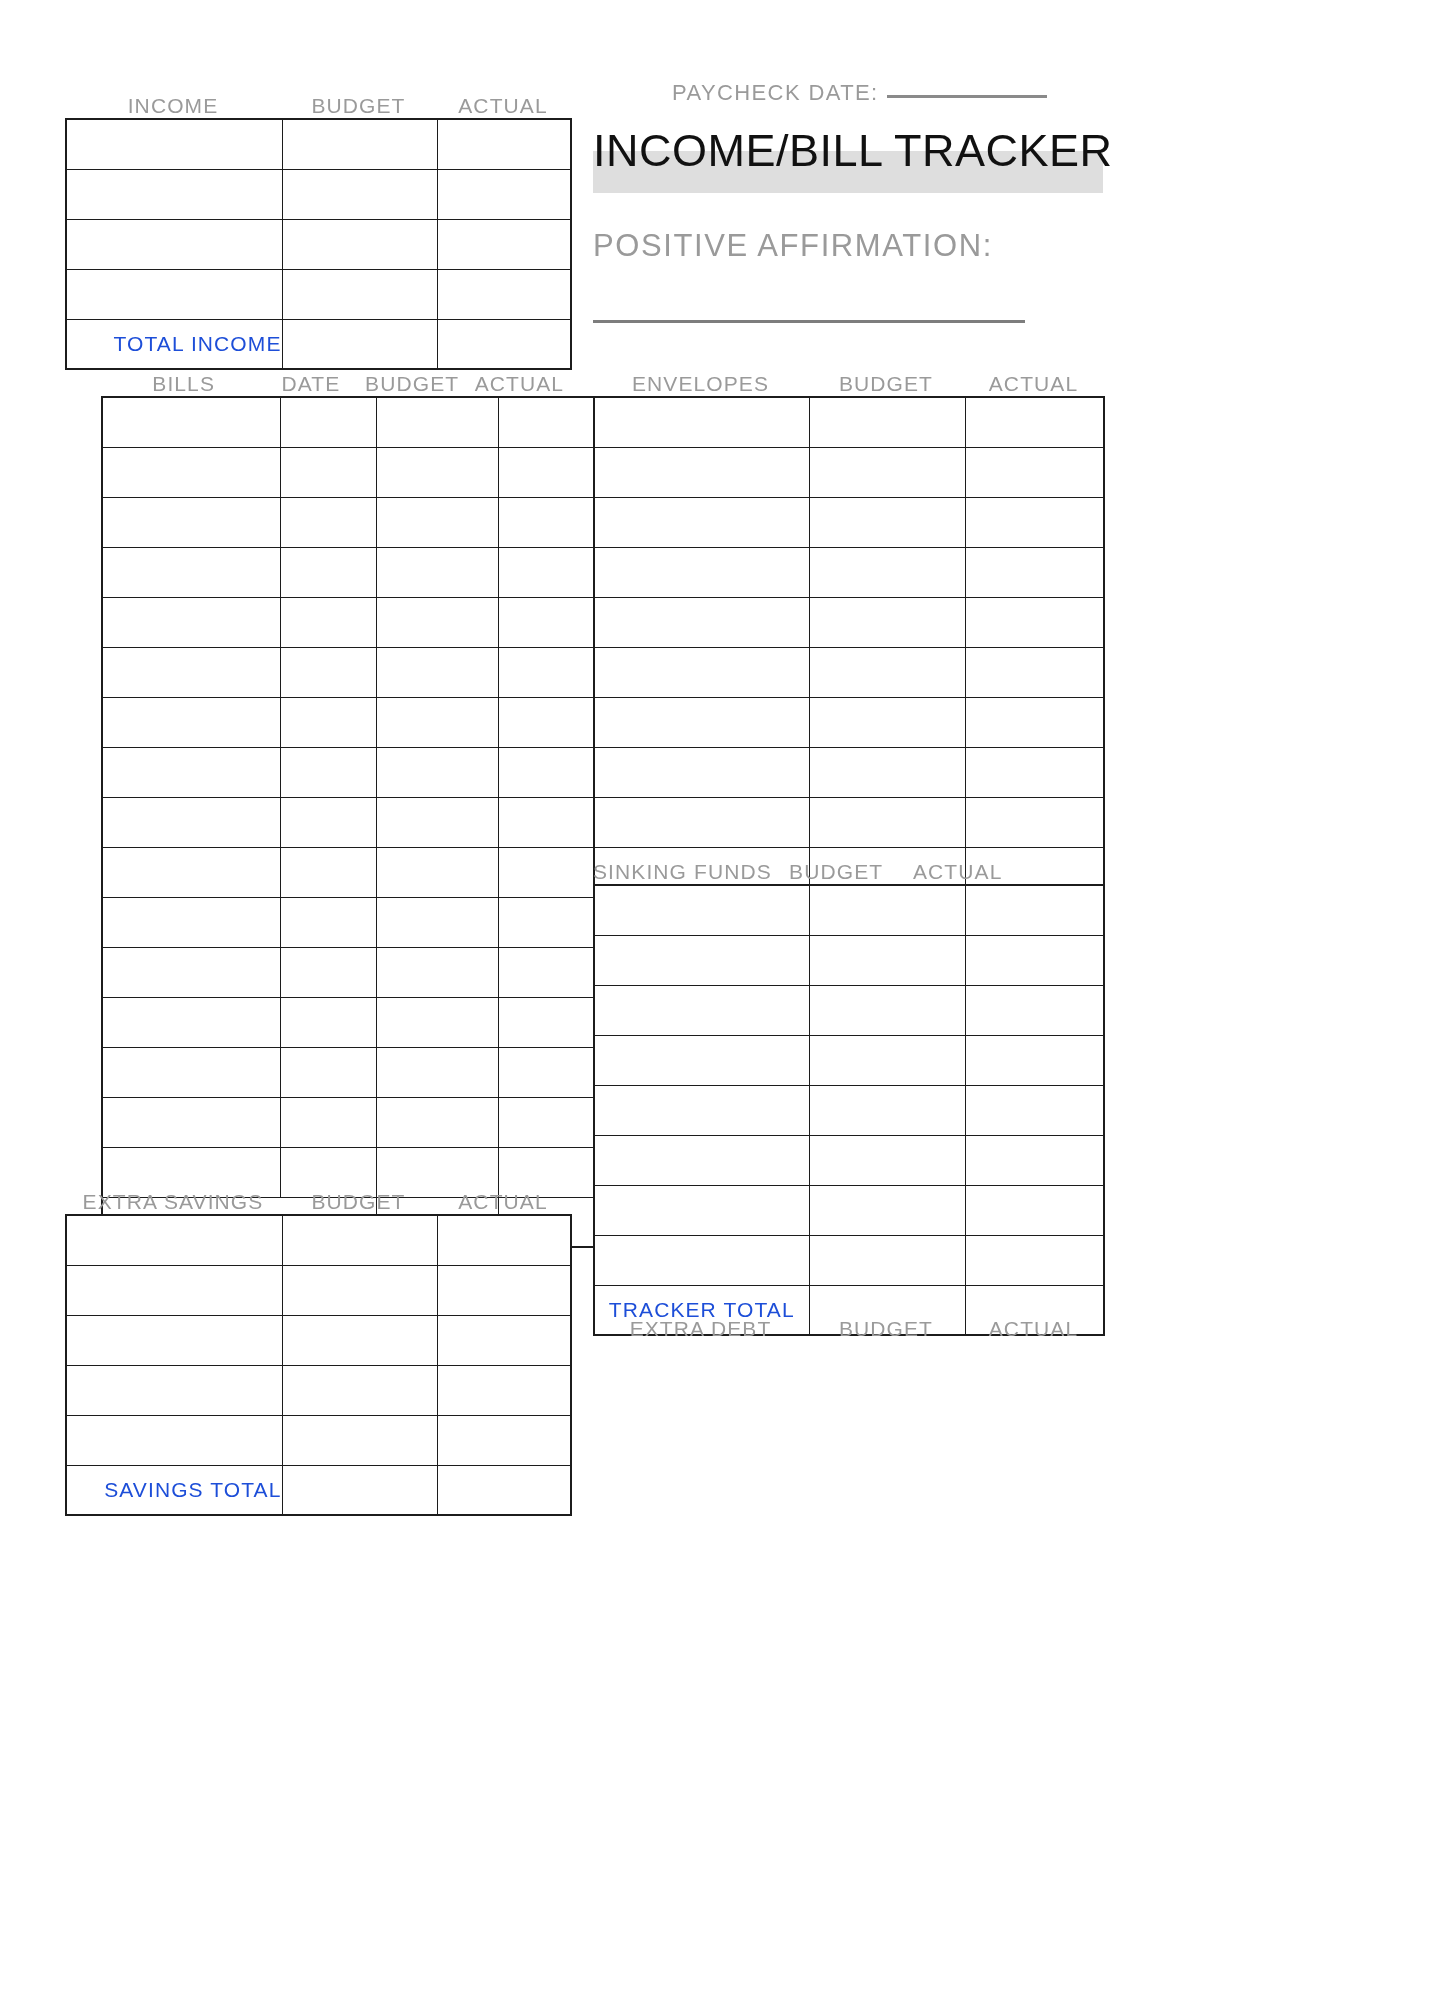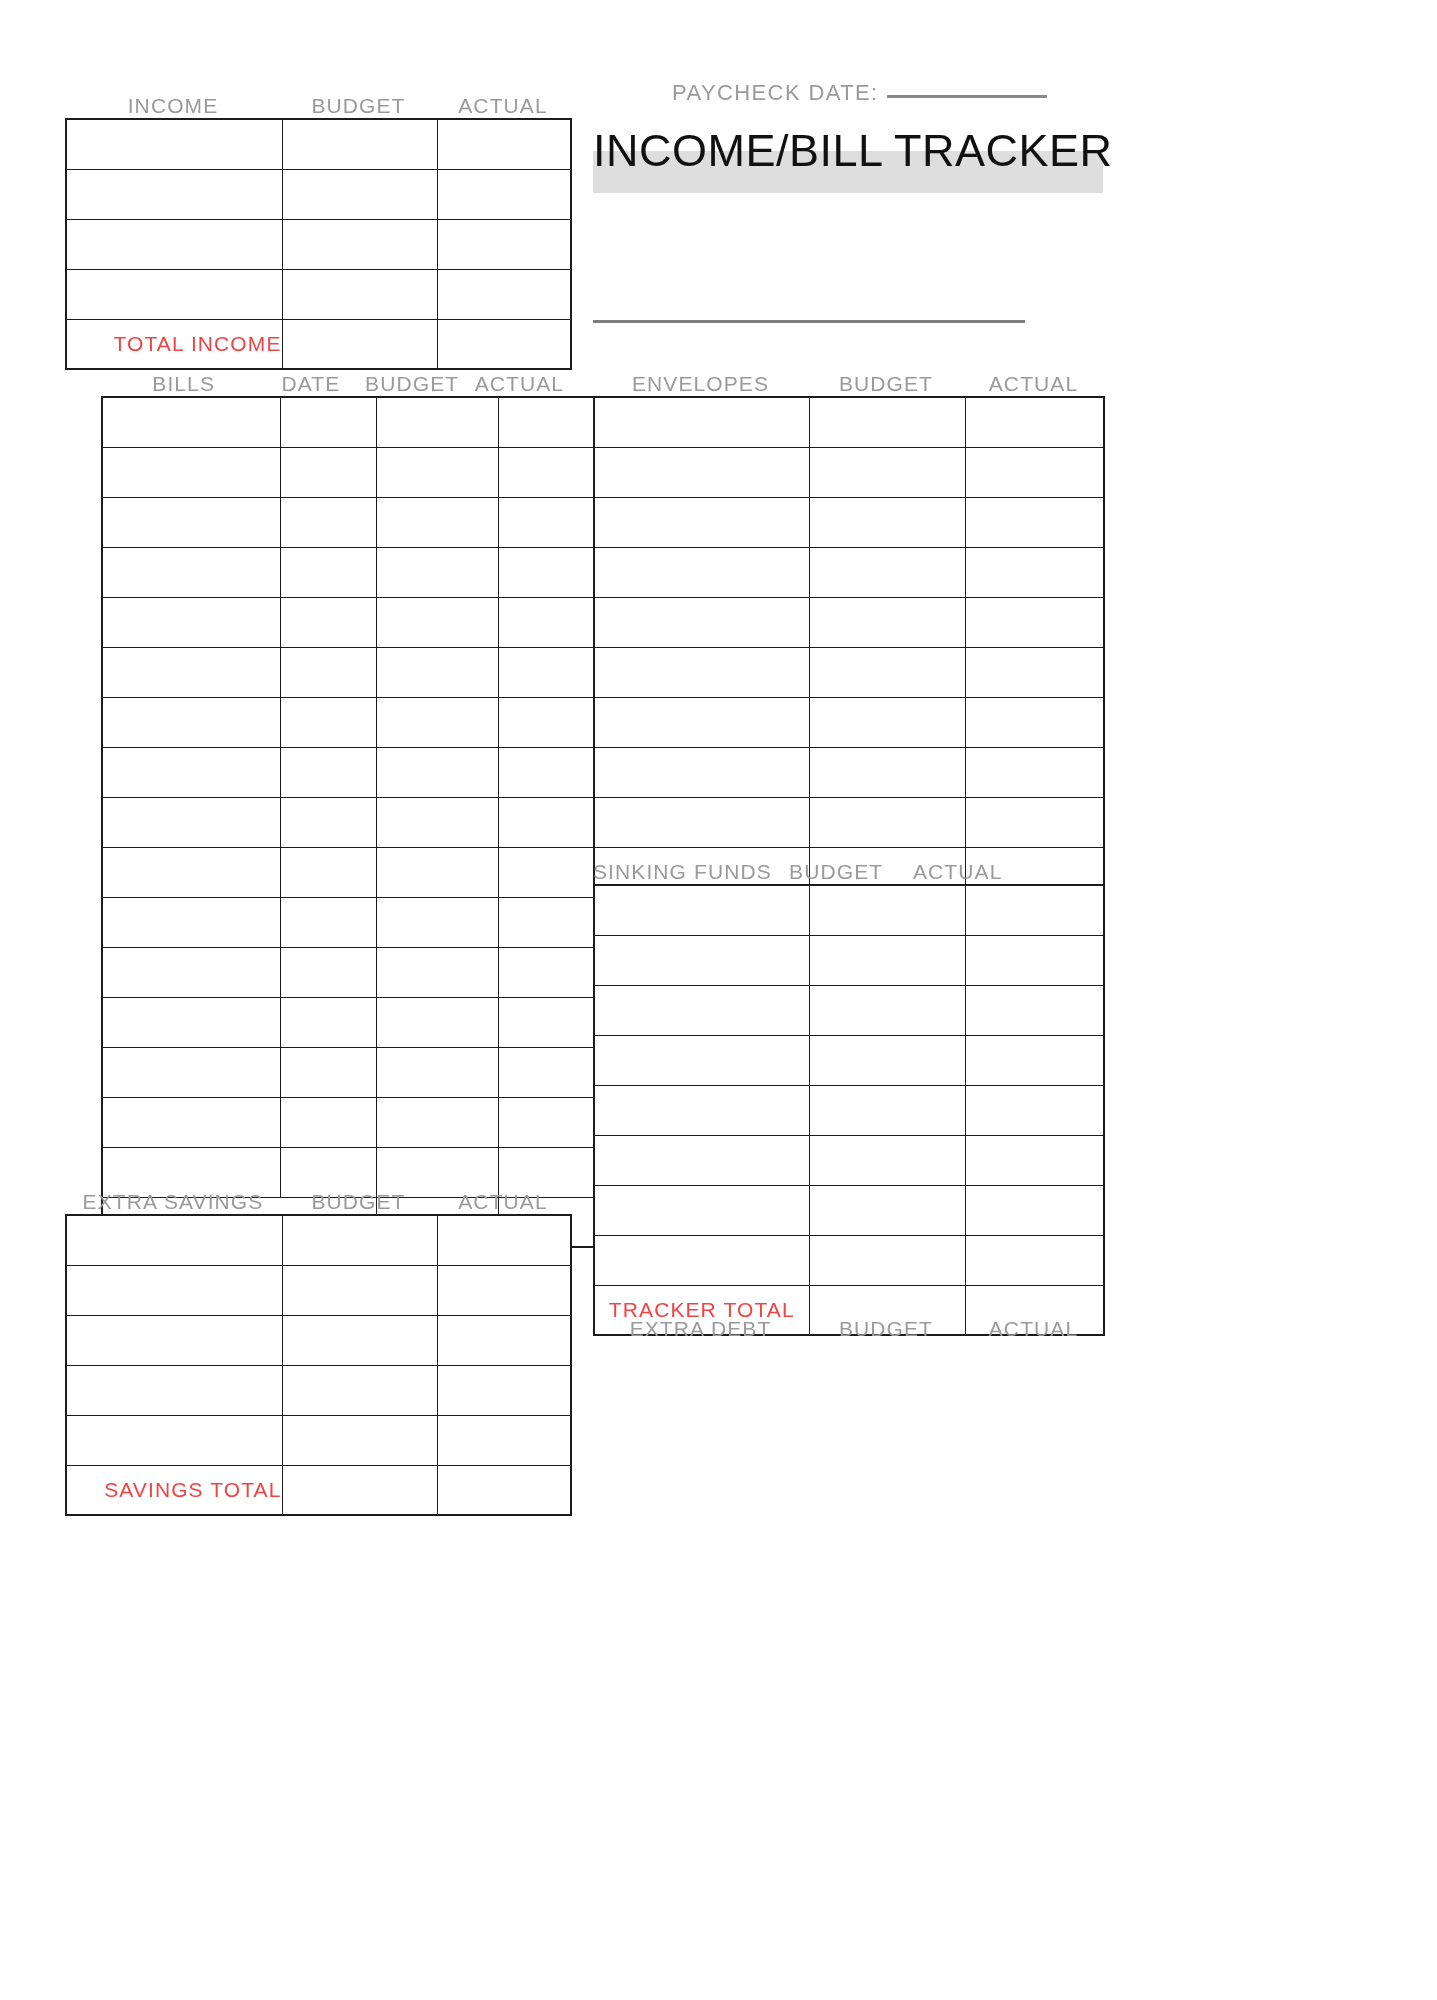--- a/index.html
+++ b/index.html
@@ -37,21 +37,21 @@
   table.grid td {
     border: 1.5px solid #1c1c1c;
     padding: 0;
     height: 50px;
     background: #ffffff;
   }
   td.total {
     background: #dedede;
     font-size: 21px;
     letter-spacing: 1.1px;
-    color: #ef4444;
+    color: #1d4ed8;
     padding-right: 14px;
     padding-left: 14px;
     white-space: nowrap;
   }
   td.total.right { text-align: right; }
   td.total.center { text-align: center; }
 
   
   .paycheck {
     position: absolute;
@@ -145,20 +145,21 @@
 
   <div class="paycheck" style="left:672px; top:80px;">
     <span>PAYCHECK DATE:</span><span class="blank"></span>
   </div>
 
   <div class="title-wrap" style="left:593px; top:125px; width:510px;">
     <div class="title-band"></div>
     <div class="title-text">INCOME/BILL TRACKER</div>
   </div>
 
+  <div class="affirm" style="left:593px; top:228px;">POSITIVE AFFIRMATION:</div>
   <div class="affirm-rule" style="left:593px; top:320px; width:432px; height:2px;"></div>
 
   <div class="block" style="left:65px; top:362px; width:505px;padding-left:36px;">
     <div class="hdr-row">
       <div class="hdr-cell" style="width:178px;">BILLS</div>
       <div class="hdr-cell" style="width:96px;">DATE</div>
       <div class="hdr-cell" style="width:122px;">BUDGET</div>
       <div class="hdr-cell" style="width:109px;">ACTUAL</div>
     </div>
     <table class="grid">

